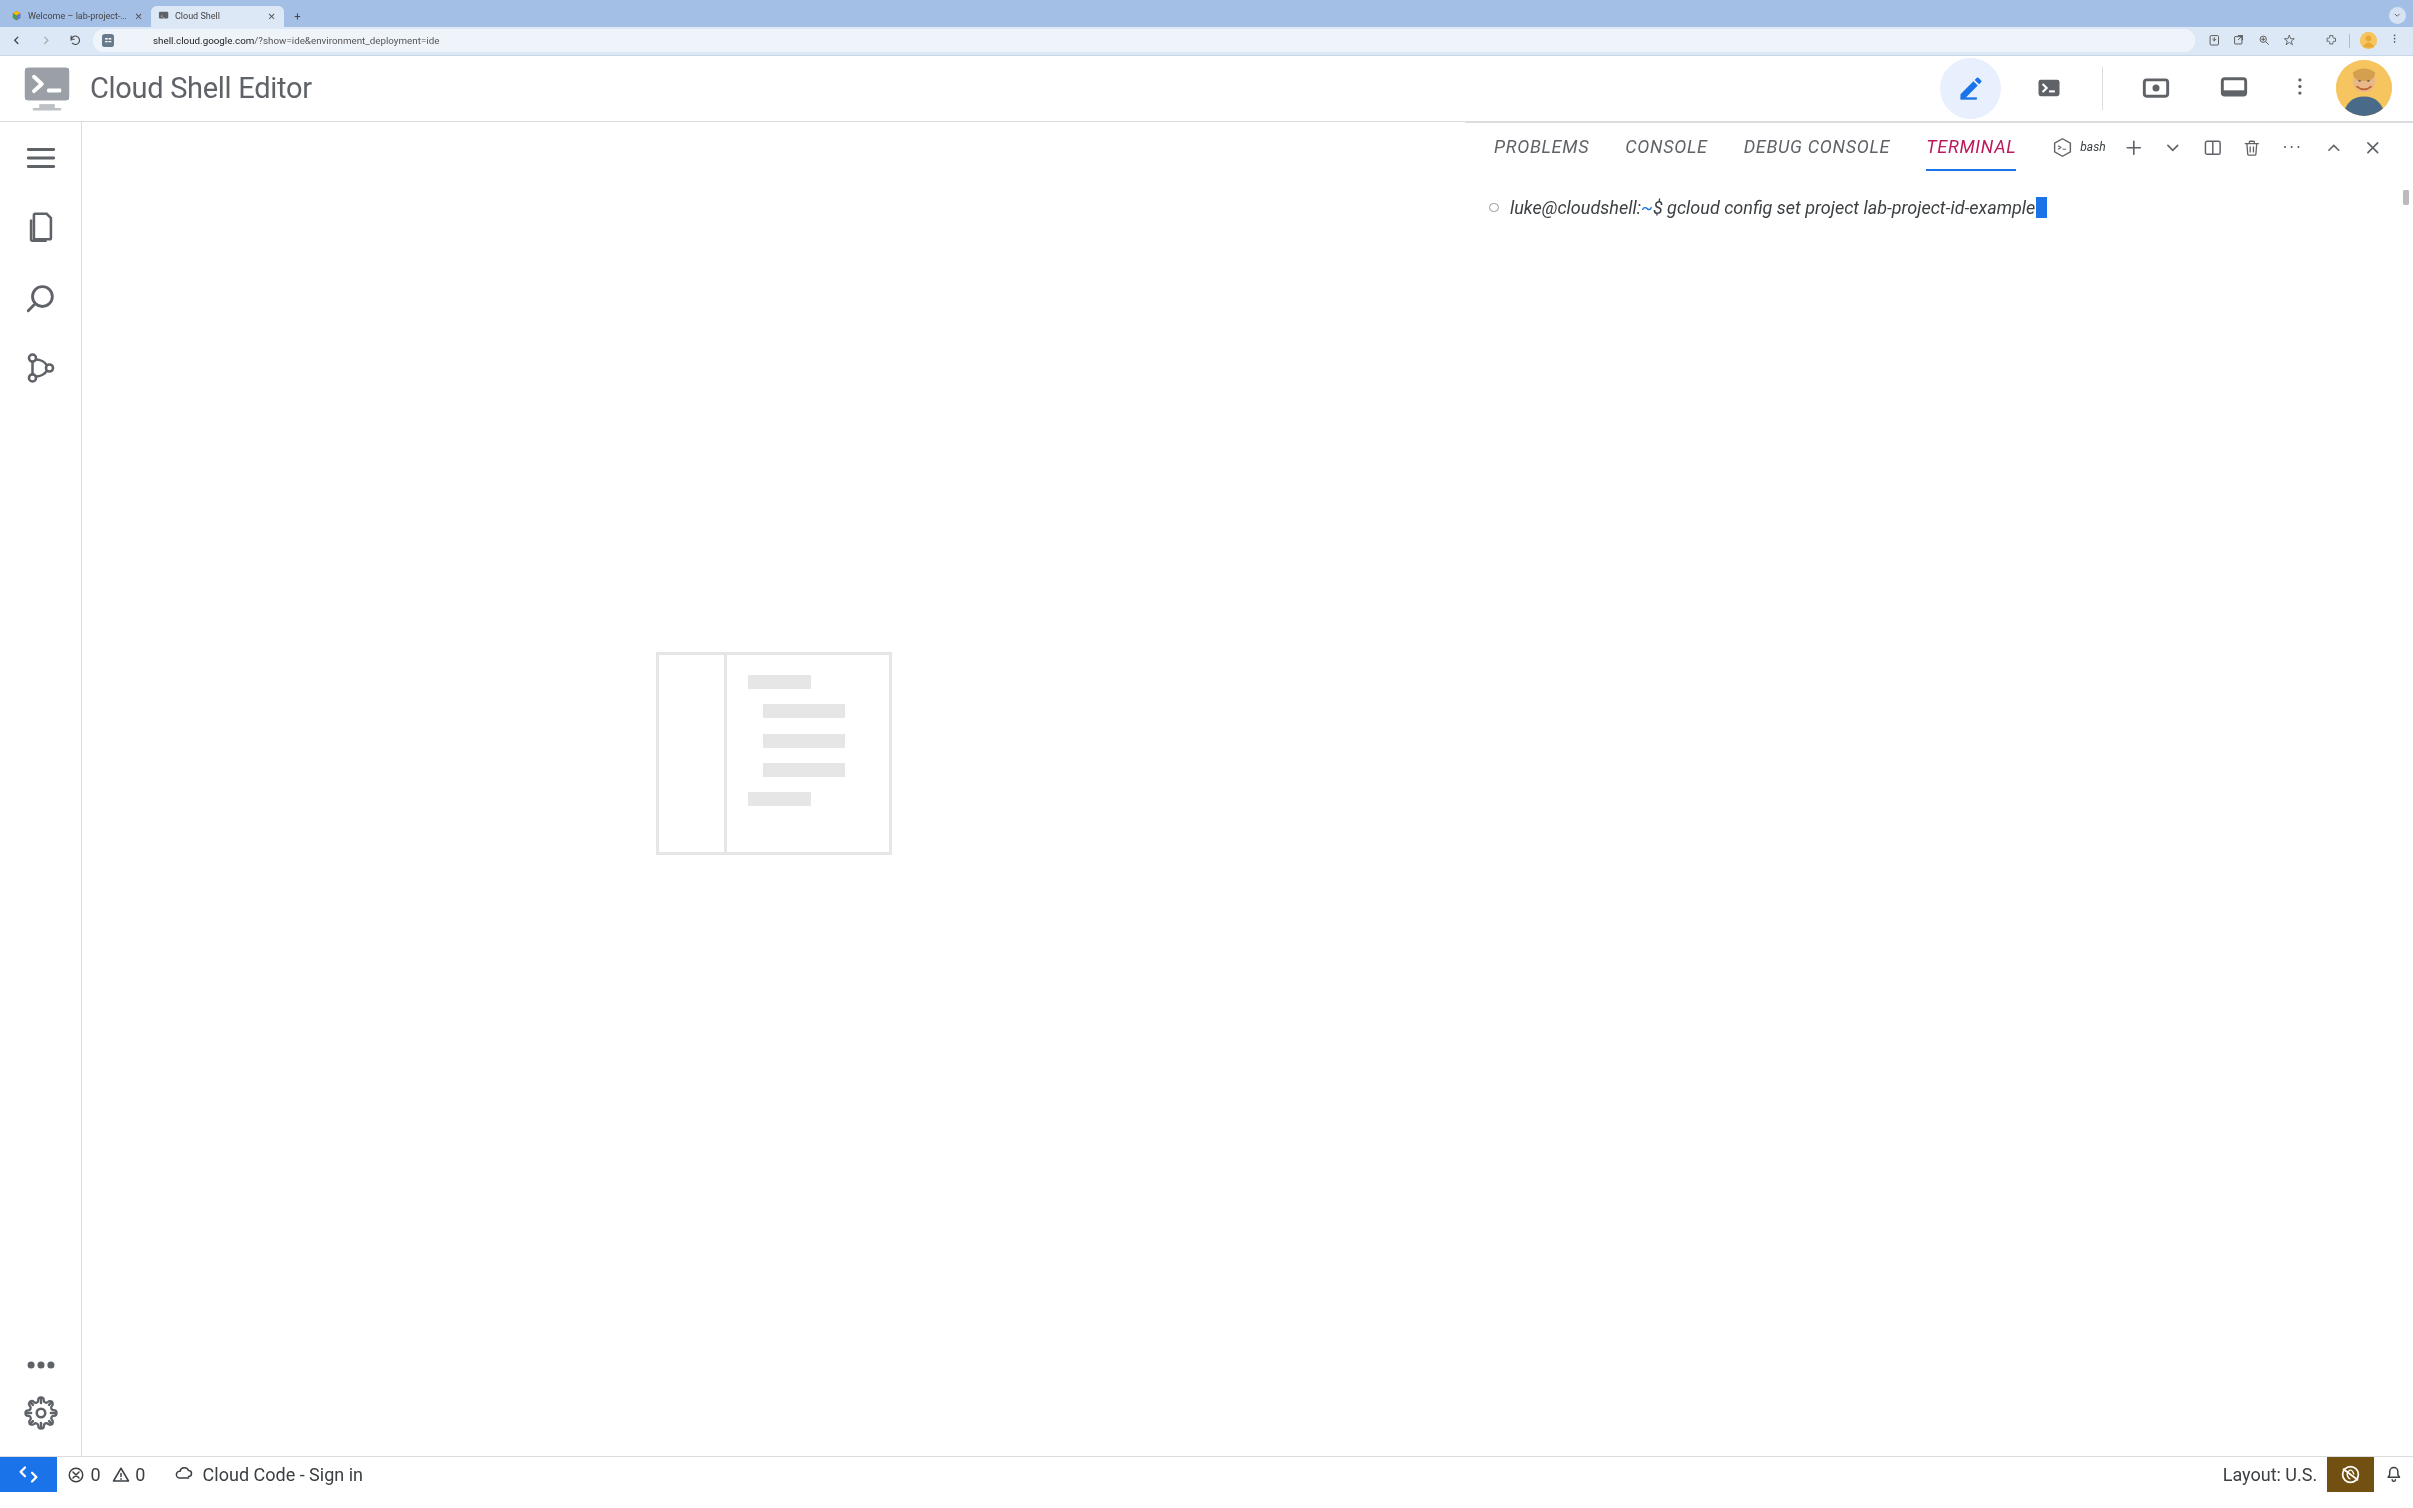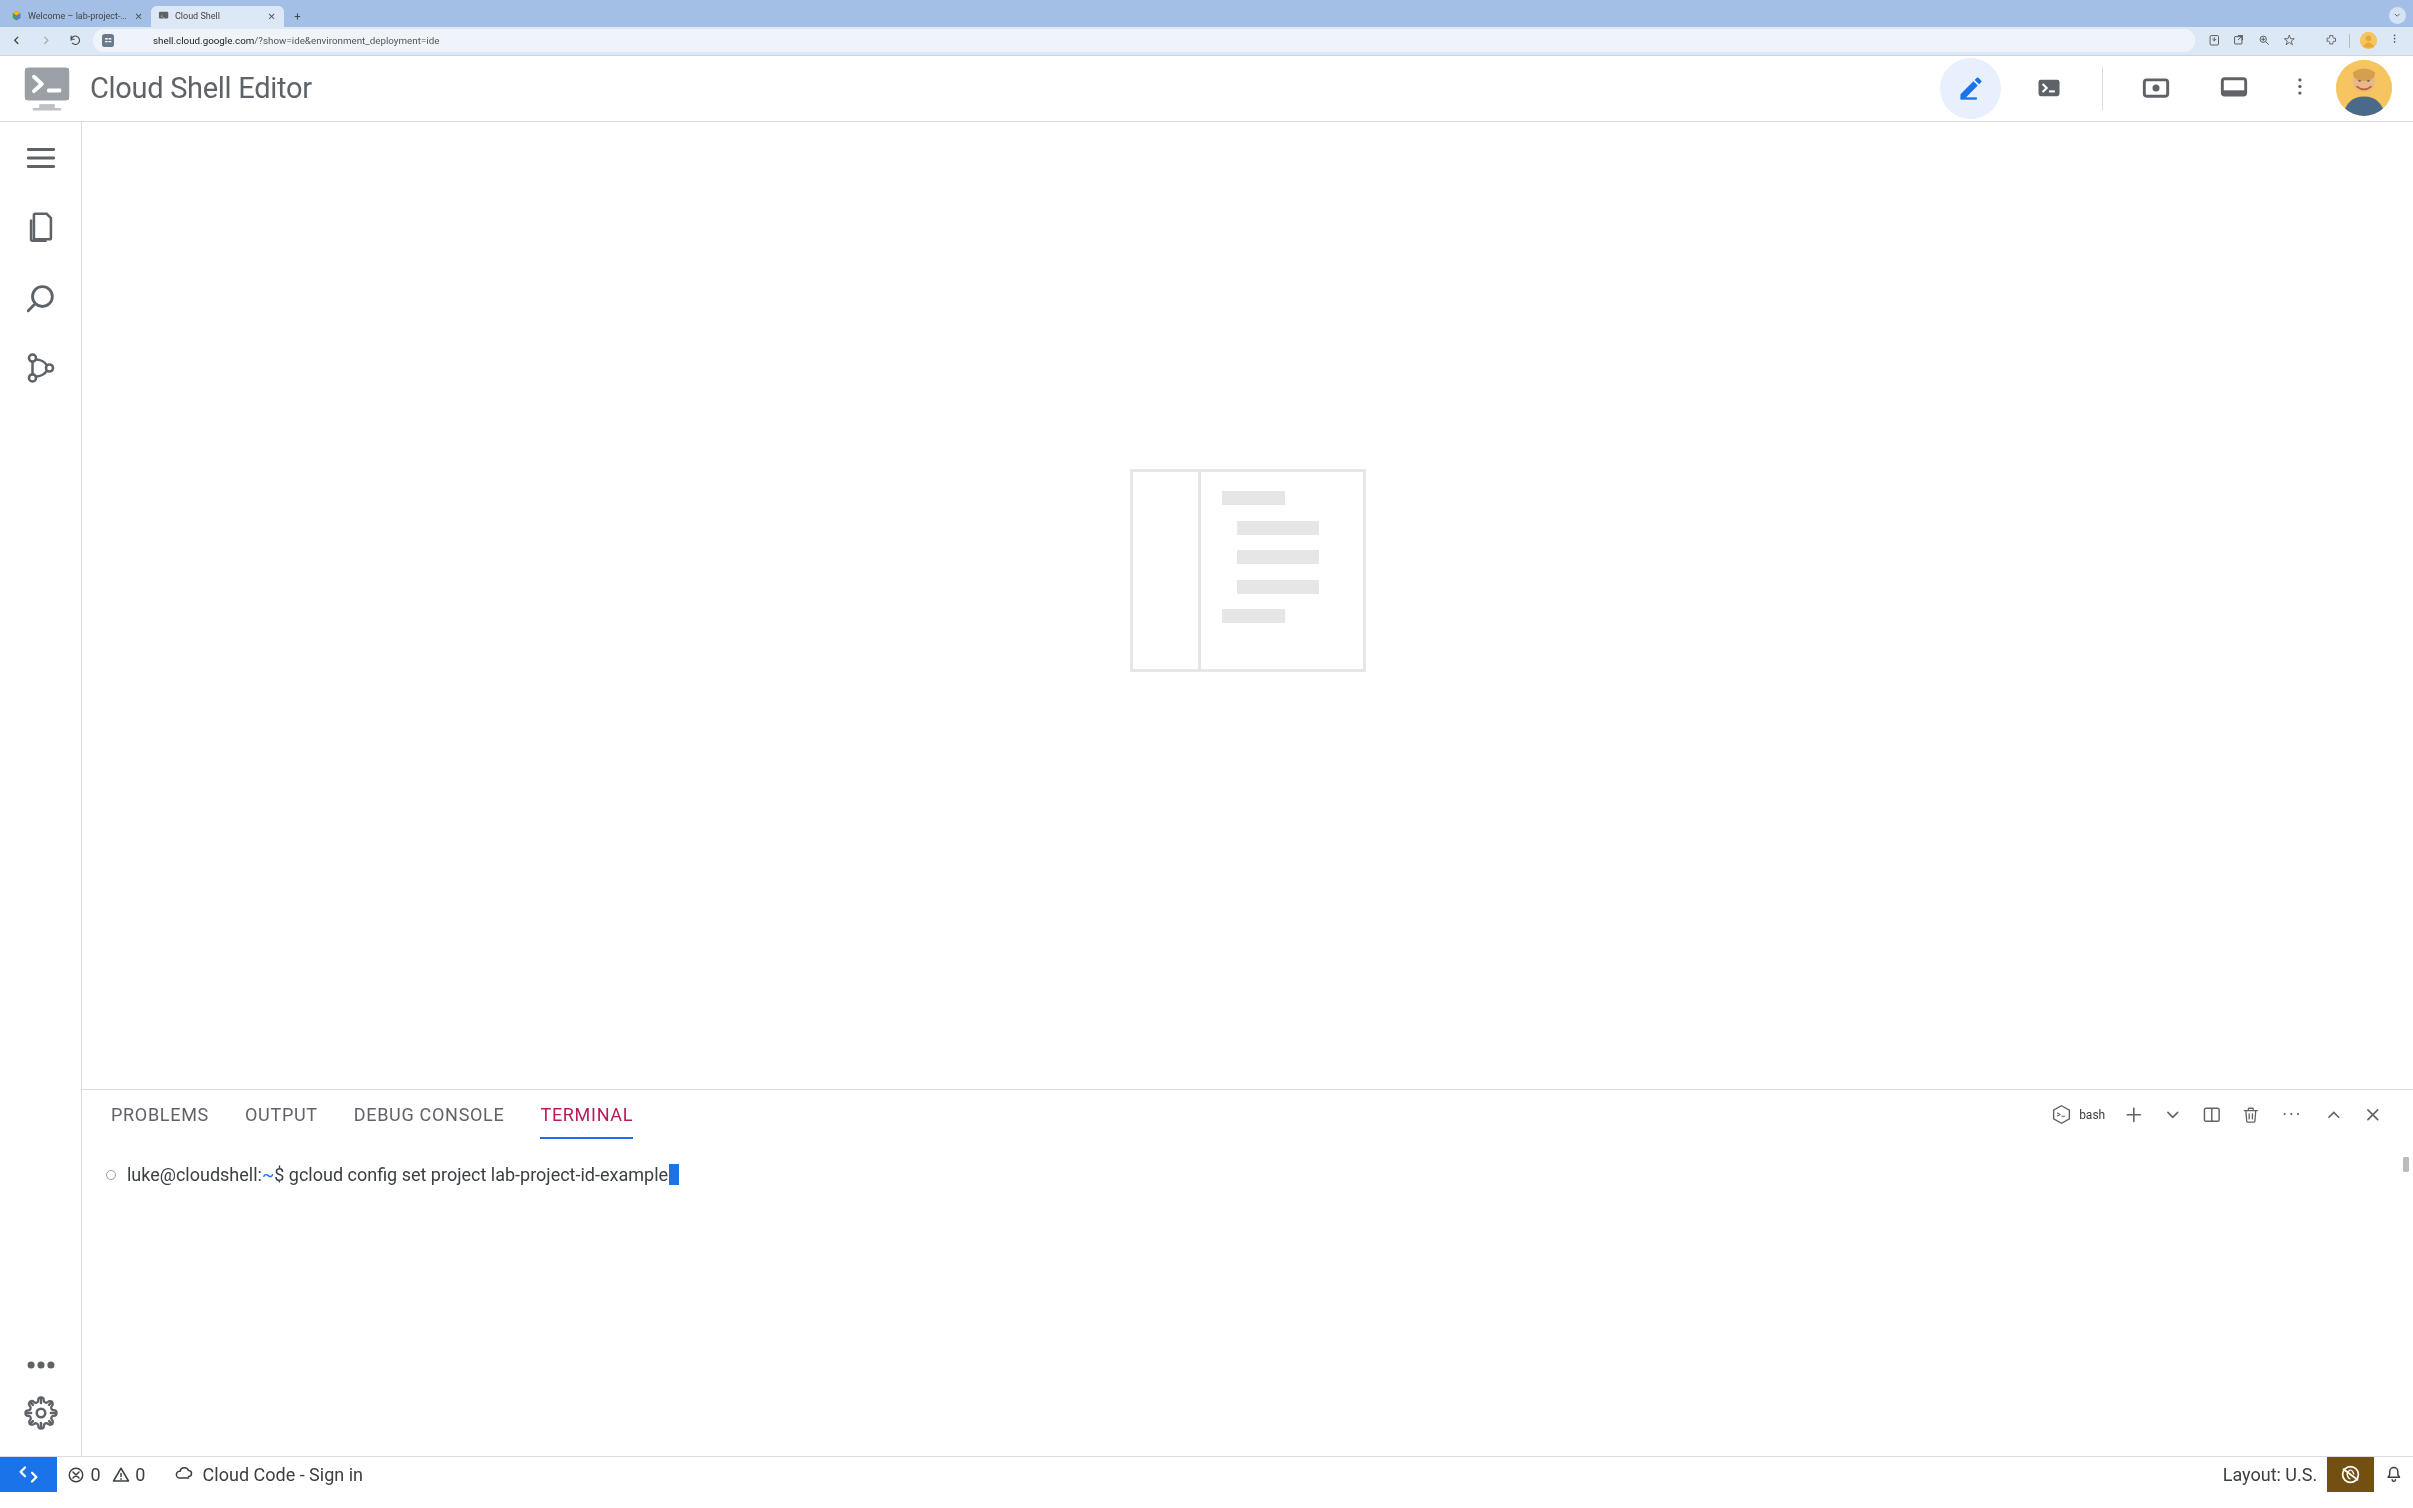--- a/index.html
+++ b/index.html
@@ -113,21 +113,21 @@
       flex-direction: column;
       align-items: center;
       padding: 17px 0;
       gap: 31px;
     }
     .activity-item { width: 39px; height: 39px; display:flex; align-items:center; justify-content:center; cursor:pointer; color:#5f6368; }
     .activity-item svg { width: 34px; height: 34px; stroke:#5f6368; }
     .activity-spacer { flex: 1; }
     .activity-bottom { display:flex; flex-direction:column; align-items:center; gap: 18px; padding-bottom: 7px;}
     
-    .editor-area { flex: 1; display: flex; flex-direction: column; background:#fff; }
+    .editor-area { flex: 1; display: flex; flex-direction: row; background:#fff;font-style:italic; }
     .editor-empty {
       flex: 1;
       display: flex;
       align-items: center;
       justify-content: center;
       background: #fff;
     }
     .empty-placeholder {
       width: 236px;
       height: 203px;
@@ -457,21 +457,21 @@
           <div class="ph-line w3"></div>
           <div class="ph-line w4"></div>
           <div class="ph-line w5"></div>
         </div>
       </div>
     </div>
 
     <div class="terminal-panel">
       <div class="panel-tabs">
         <div class="panel-tab">PROBLEMS</div>
-        <div class="panel-tab">OUTPUT</div>
+        <div class="panel-tab">CONSOLE</div>
         <div class="panel-tab">DEBUG CONSOLE</div>
         <div class="panel-tab active">TERMINAL</div>
 
         <div class="panel-actions">
           <div class="panel-action-item">
             <svg viewBox="0 0 24 24" width="21" height="21">
                 <path d="M12 2 L21 7 L21 17 L12 22 L3 17 L3 7 Z" stroke="#5f6368" stroke-width="1.6" fill="none"></path>
                 <path d="M7 10l3 2-3 2M12 14h4" fill="none" stroke="#5f6368" stroke-width="1.4"></path>
               </svg>
             <span class="shell-label">bash</span>

